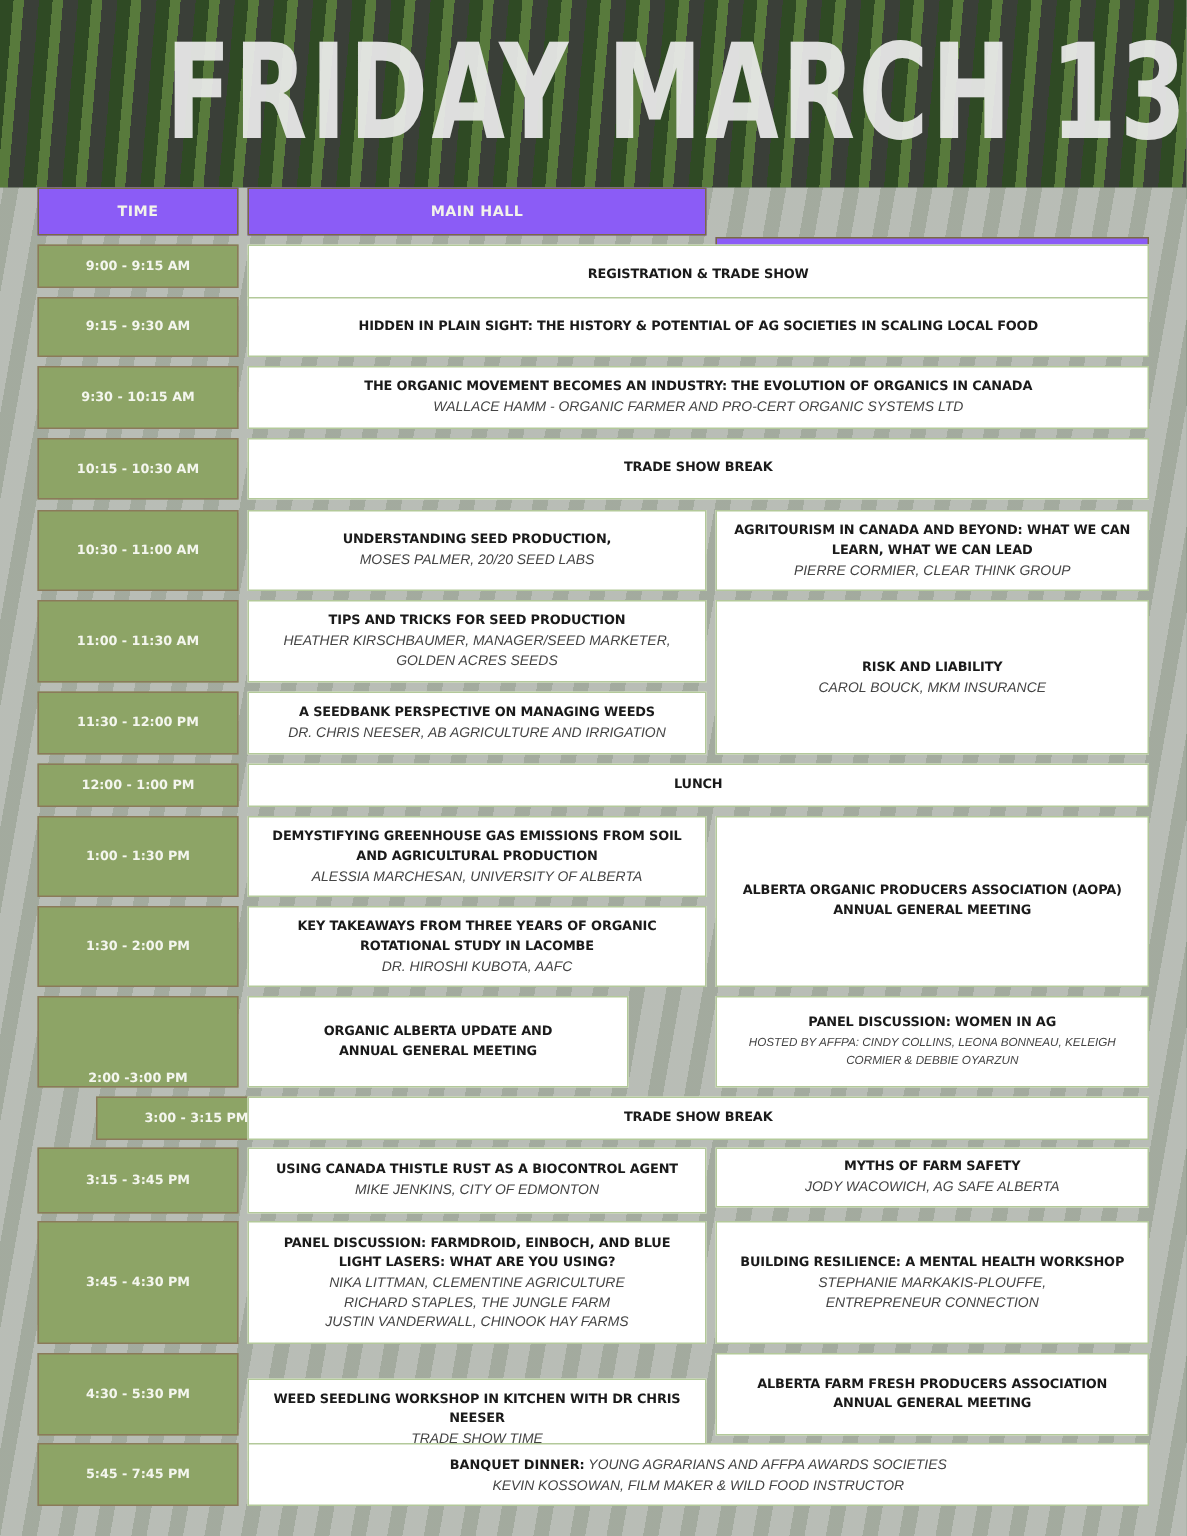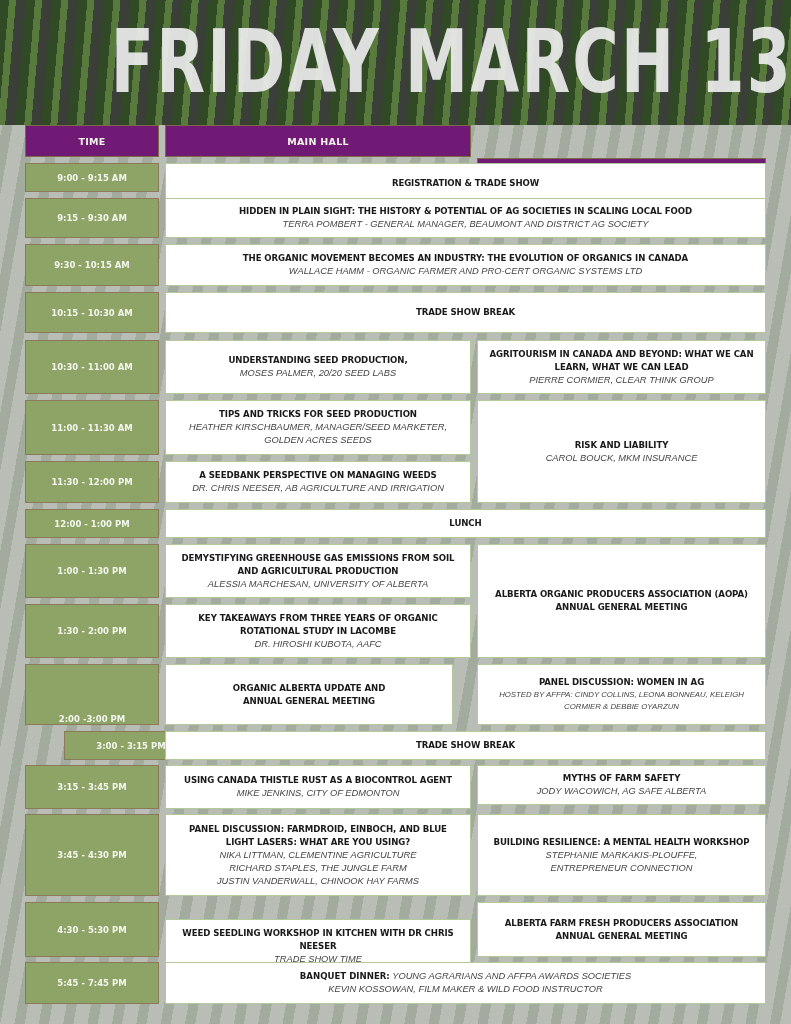--- a/index.html
+++ b/index.html
@@ -32,21 +32,21 @@
       transform: scaleX(0.72);
       transform-origin: center;
       white-space: nowrap;
     }
     .cell {
       position: absolute;
       display: flex; flex-direction: column; align-items: center; justify-content: center;
       text-align: center;
     }
     .hdr {
-      background: #701a75;
+      background: #8b5cf6;
       border: 1px solid #7a6a45;
       color: #f2f2ea;
       font-family: "DejaVu Sans", sans-serif;
       font-weight: bold;
       font-size: 9.5px;
       letter-spacing: 0.3px;
     }
     .hdr.light { font-weight: normal; color: #d8dcc0; margin-top: 33px; }
     .time {
       background: #8da466;
@@ -146,21 +146,20 @@
 <div class="cell time" style="left:25px;top:962px;width:134px;height:42px;">
     <span>5:45 - 7:45 PM</span>
   </div>
 
 <div class="cell box" style="left:165px;top:163px;width:601px;height:41px;">
   <div class="t">REGISTRATION &amp; TRADE SHOW</div>
 </div>
 
 <div class="cell box" style="left:165px;top:198px;width:601px;height:40px;">
   <div class="t">HIDDEN IN PLAIN SIGHT: THE HISTORY &amp; POTENTIAL OF AG SOCIETIES IN SCALING LOCAL FOOD</div>
-  <div class="s">TERRA POMBERT - GENERAL MANAGER, BEAUMONT AND DISTRICT AG SOCIETY</div>
 </div>
 
 <div class="cell box" style="left:165px;top:244px;width:601px;height:42px;">
   <div class="t">THE ORGANIC MOVEMENT BECOMES AN INDUSTRY: THE EVOLUTION OF ORGANICS IN CANADA</div>
   <div class="s">WALLACE HAMM - ORGANIC FARMER AND PRO-CERT ORGANIC SYSTEMS LTD</div>
 </div>
 
 <div class="cell box" style="left:165px;top:292px;width:601px;height:41px;">
   <div class="t">TRADE SHOW BREAK</div>
 </div>
@@ -206,21 +205,21 @@
   <div class="t">ALBERTA ORGANIC PRODUCERS ASSOCIATION (AOPA)</div>
   <div class="t">ANNUAL GENERAL MEETING</div>
 </div>
 
 <div class="cell box" style="left:165px;top:604px;width:306px;height:54px;">
   <div class="t">KEY TAKEAWAYS FROM THREE YEARS OF ORGANIC</div>
   <div class="t">ROTATIONAL STUDY IN LACOMBE</div>
   <div class="s">DR. HIROSHI KUBOTA, AAFC</div>
 </div>
 
-<div class="cell box" style="left:165px;top:664px;width:288px;height:61px;">
+<div class="cell box" style="left:165px;top:664px;width:254px;height:61px;">
   <div class="t">ORGANIC ALBERTA UPDATE AND</div>
   <div class="t">ANNUAL GENERAL MEETING</div>
 </div>
 
 <div class="cell box" style="left:477px;top:664px;width:289px;height:61px;">
   <div class="t">PANEL DISCUSSION: WOMEN IN AG</div>
   <div class="s small">HOSTED BY AFFPA: CINDY COLLINS, LEONA BONNEAU, KELEIGH</div>
   <div class="s small">CORMIER &amp; DEBBIE OYARZUN</div>
 </div>
 

